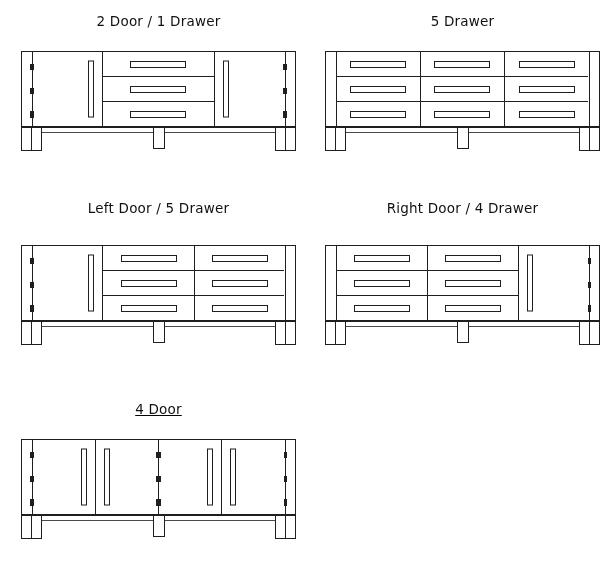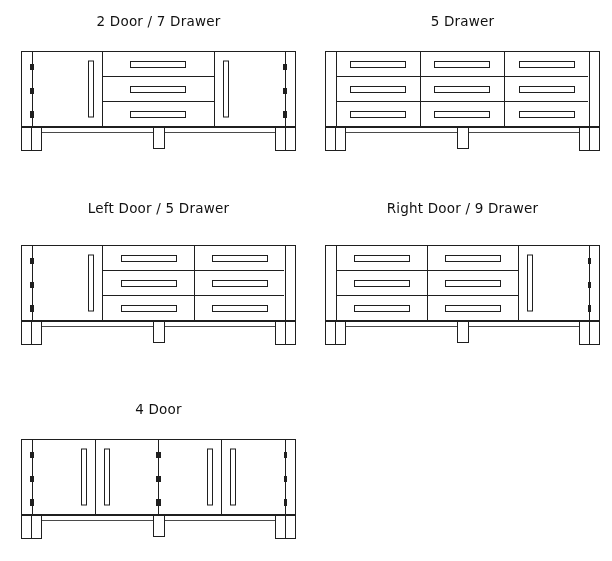--- a/index.html
+++ b/index.html
@@ -15,21 +15,21 @@
     position:relative;
     width:612px;height:561px;
     background:var(--bg);
     overflow:hidden;
   }
   figure.fig{position:absolute;width:275px;}
   #f1{left:21px;top:11px;}
   #f2{left:325px;top:11px;}
   #f3{left:21px;top:198px;}
   #f4{left:325px;top:198px;}
-  #f5{left:21px;top:399px;}
+  #f5{left:21px;top:399px;text-decoration:underline;}
   .fig-title{
     display:block;text-align:center;
     font-size:13.5px;line-height:21px;
     color:var(--text);letter-spacing:0.2px;
     white-space:nowrap;
   }
   #f1 .cabinet,#f2 .cabinet{margin-top:19px;}
   #f3 .cabinet,#f4 .cabinet{margin-top:26px;}
   #f5 .cabinet{margin-top:19px;}
   .cabinet{width:275px;position:relative;}
@@ -98,21 +98,21 @@
   .leg-l::after{left:8.8px;}
   .leg-r::after{right:8.8px;}
   .leg-c{left:50%;margin-left:-6px;width:12px;height:21px;}
 </style>
 </head>
 <body>
 
 <div class="canvas">
 
   <figure class="fig" id="f1">
-    <figcaption class="fig-title">2 Door / 7 Drawer</figcaption>
+    <figcaption class="fig-title">2 Door / 1 Drawer</figcaption>
     <div class="cabinet">
         <div class="cab-body">
           <div class="side-panel sp-left"></div>
           <div class="sections">
             <div class="section door" style="flex-grow: 70;">
               <div class="door-handle hr"></div>
               <div class="hinge gl" style="top: 16%;"></div>
               <div class="hinge gl" style="top: 48%;"></div>
               <div class="hinge gl" style="top: 80%;"></div>
             </div>
@@ -236,21 +236,21 @@
         <div class="legs">
           <div class="apron"></div>
           <div class="leg leg-l"></div>
           <div class="leg leg-c"></div>
           <div class="leg leg-r"></div>
         </div>
       </div>
   </figure>
 
   <figure class="fig" id="f4">
-    <figcaption class="fig-title">Right Door / 9 Drawer</figcaption>
+    <figcaption class="fig-title">Right Door / 4 Drawer</figcaption>
     <div class="cabinet">
         <div class="cab-body">
           <div class="side-panel sp-left"></div>
           <div class="sections">
             <div class="section drawers" style="flex-grow: 92;">
               <div class="drawer">
                 <div class="drawer-handle"></div>
               </div>
               <div class="drawer">
                 <div class="drawer-handle"></div>

